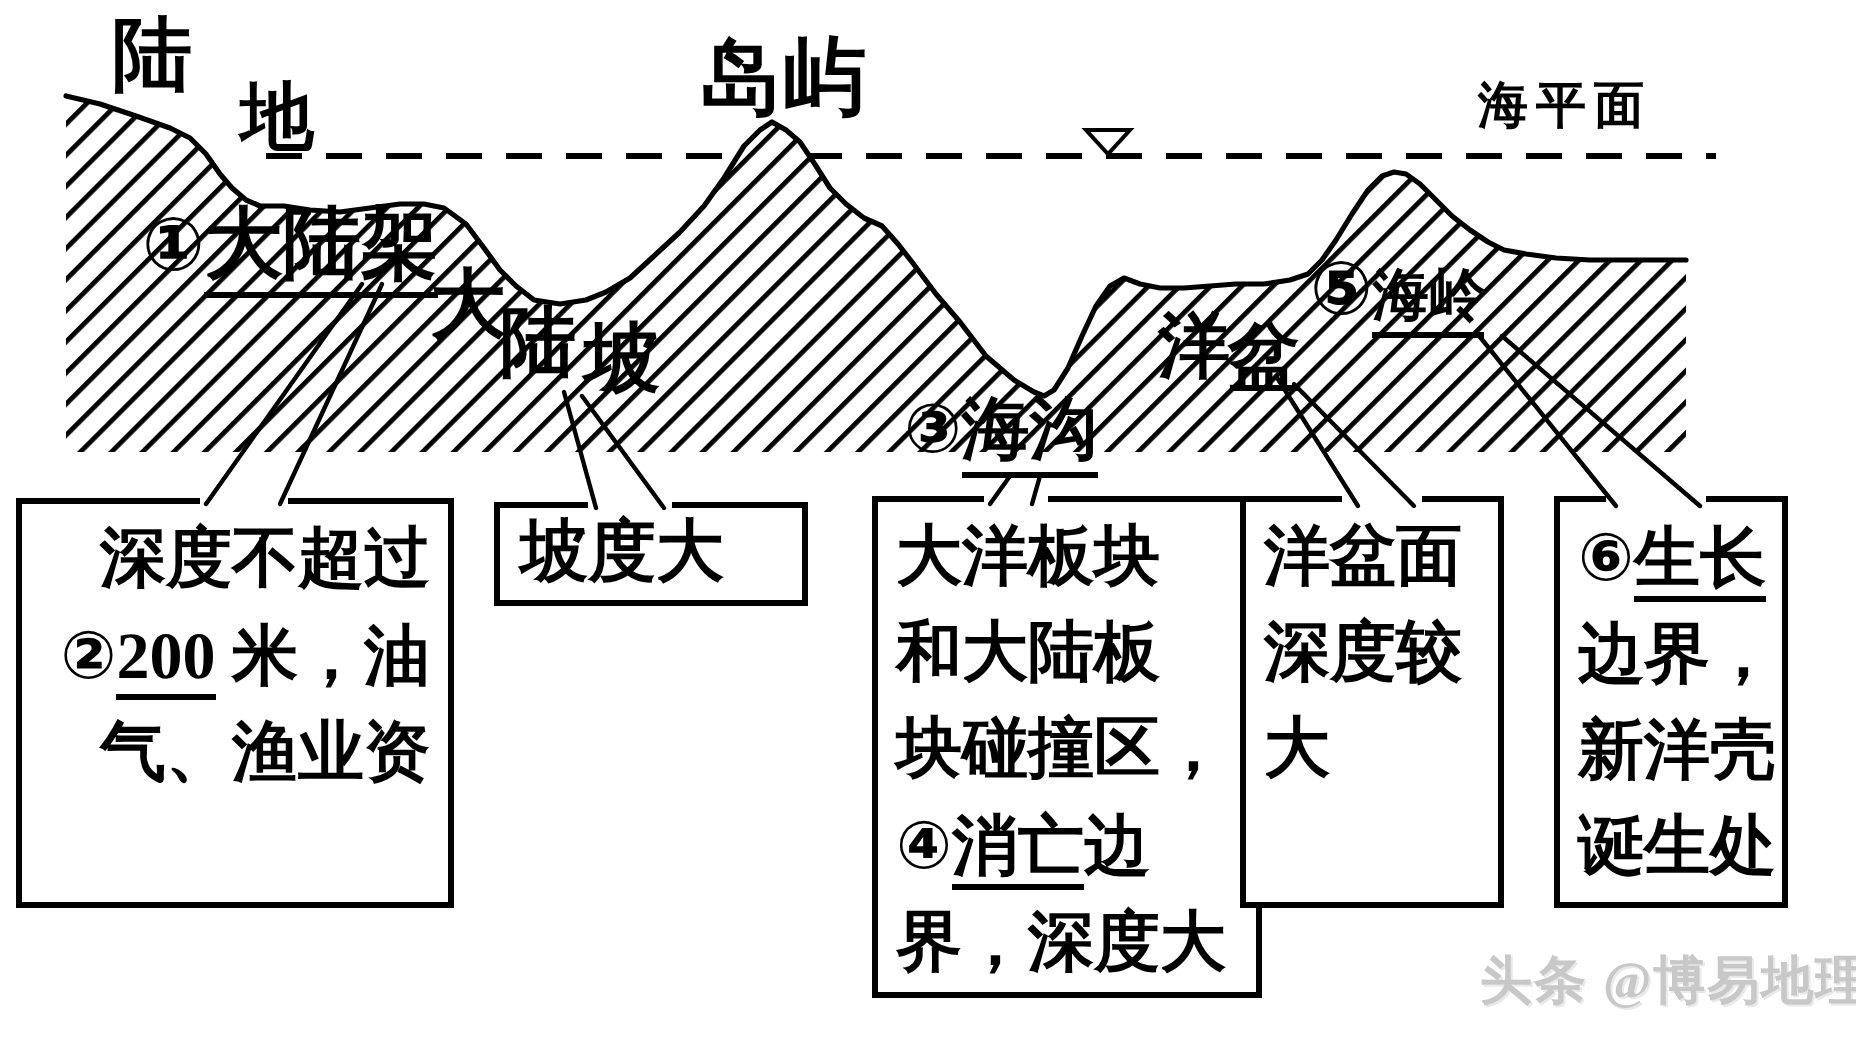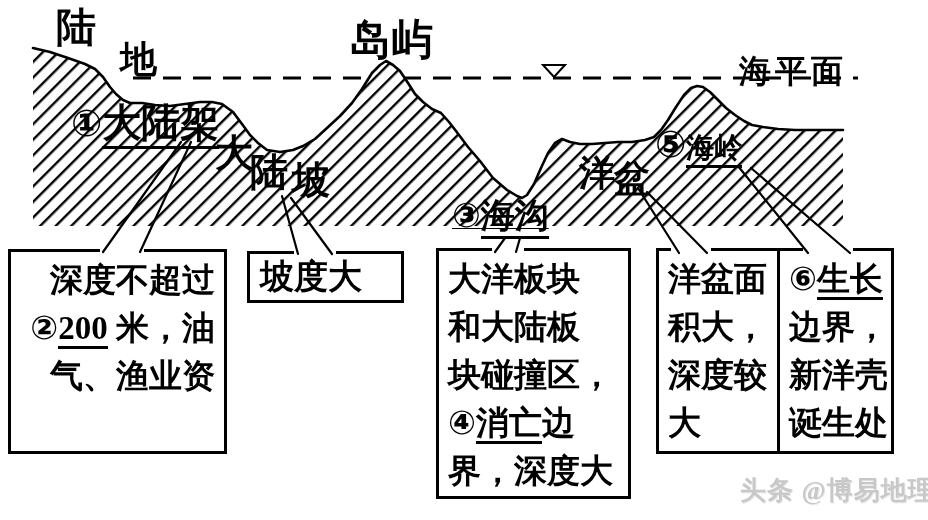--- a/index.html
+++ b/index.html
@@ -79,23 +79,22 @@
   </div>
 
   <div class="box" style="left:436px;top:248px;width:195px;height:251px;">
     <div class="bl"><span>大洋板块</span></div>
     <div class="bl"><span>和大陆板</span></div>
     <div class="bl"><span>块碰撞区，</span></div>
     <div class="bl"><span class="cnum">④</span><span class="bul">消亡</span><span>边</span></div>
     <div class="bl"><span>界，深度大</span></div>
   </div>
 
-  <div class="box" style="left:656px;top:248px;width:132px;height:206px;">
+  <div class="box" style="left:620px;top:248px;width:132px;height:206px;">
     <div class="bl"><span>洋盆面</span></div>
-    <div class="bl"><span>积大，</span></div>
     <div class="bl"><span>深度较</span></div>
     <div class="bl"><span>大</span></div>
   </div>
 
   <div class="box" style="left:777px;top:248px;width:117px;height:206px;">
     <div class="bl"><span class="cnum">⑥</span><span class="bul">生长</span></div>
     <div class="bl"><span>边界，</span></div>
     <div class="bl"><span>新洋壳</span></div>
     <div class="bl"><span>诞生处</span></div>
   </div>
@@ -117,31 +116,31 @@
       <line x1="638" y1="188" x2="679" y2="253"></line>
       <line x1="647" y1="192" x2="707" y2="253"></line>
       <line x1="738" y1="166" x2="808" y2="253"></line>
       <line x1="751" y1="168" x2="850" y2="253"></line>
     </g>
   </svg>
 
   <div class="label" style="left:56px;top:8px;font-size:40px;">陆</div>
   <div class="label" style="left:120px;top:41px;font-size:37px;">地</div>
   <div class="label" style="left:349px;top:19px;font-size:42px;">岛屿</div>
-  <div class="label" style="left:739px;top:55px;font-size:32px;letter-spacing:4px;">海平面</div>
+  <div class="label" style="left:739px;top:41px;font-size:25px;letter-spacing:4px;">海平面</div>
 
   <div class="label" style="left:71px;top:103px;">
     <span class="cnum" style="font-size:37px;">①</span><span class="ul" style="font-size:39px;">大陆架</span>
   </div>
 
   <div class="label" style="left:215px;top:134px;font-size:38px;">大</div>
   <div class="label" style="left:250px;top:153px;font-size:38px;">陆</div>
   <div class="label" style="left:292px;top:161px;font-size:38px;">坡</div>
 
-  <div class="label" style="left:452px;top:198px;text-decoration:underline;">
+  <div class="label" style="left:452px;top:198px;">
     <span class="cnum" style="font-size:34px;">③</span><span class="ul" style="font-size:34px;">海沟</span>
   </div>
 
   <div class="label" style="left:579px;top:155px;font-size:36px;">洋</div>
   <div class="label" style="left:614px;top:161px;font-size:36px;">盆</div>
 
   <div class="label" style="left:655px;top:126px;">
     <span class="cnum" style="font-size:37px;">⑤</span><span class="ul" style="font-size:28px;">海岭</span>
   </div>
 

